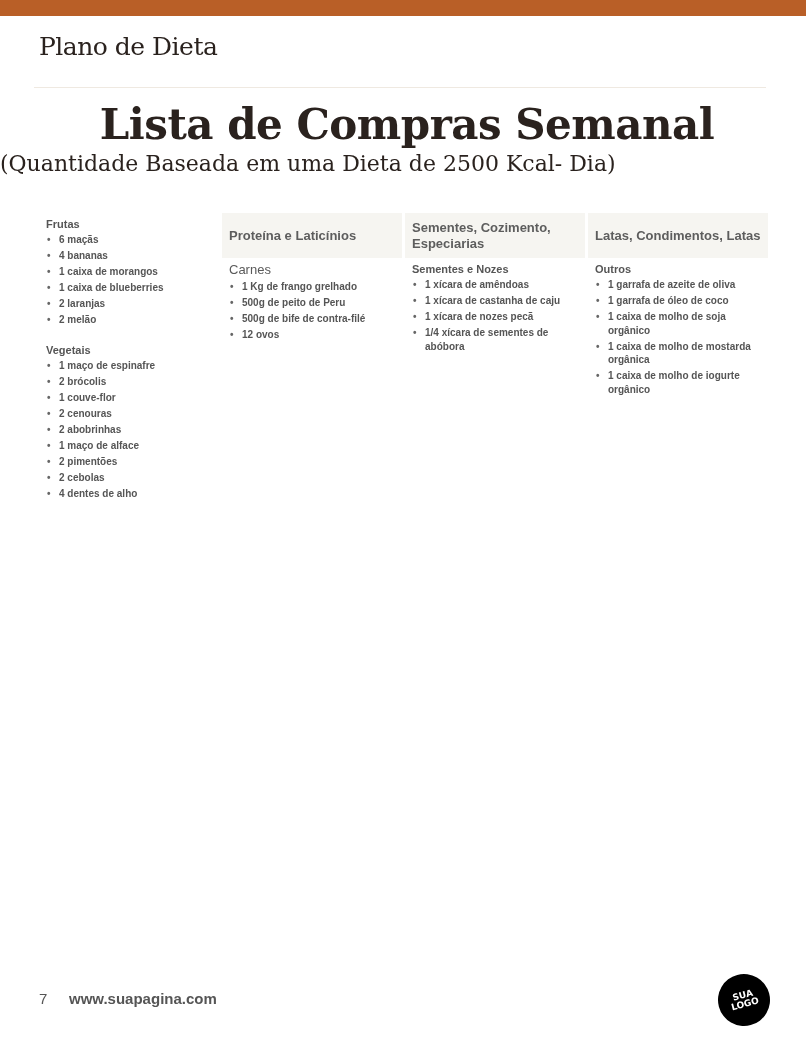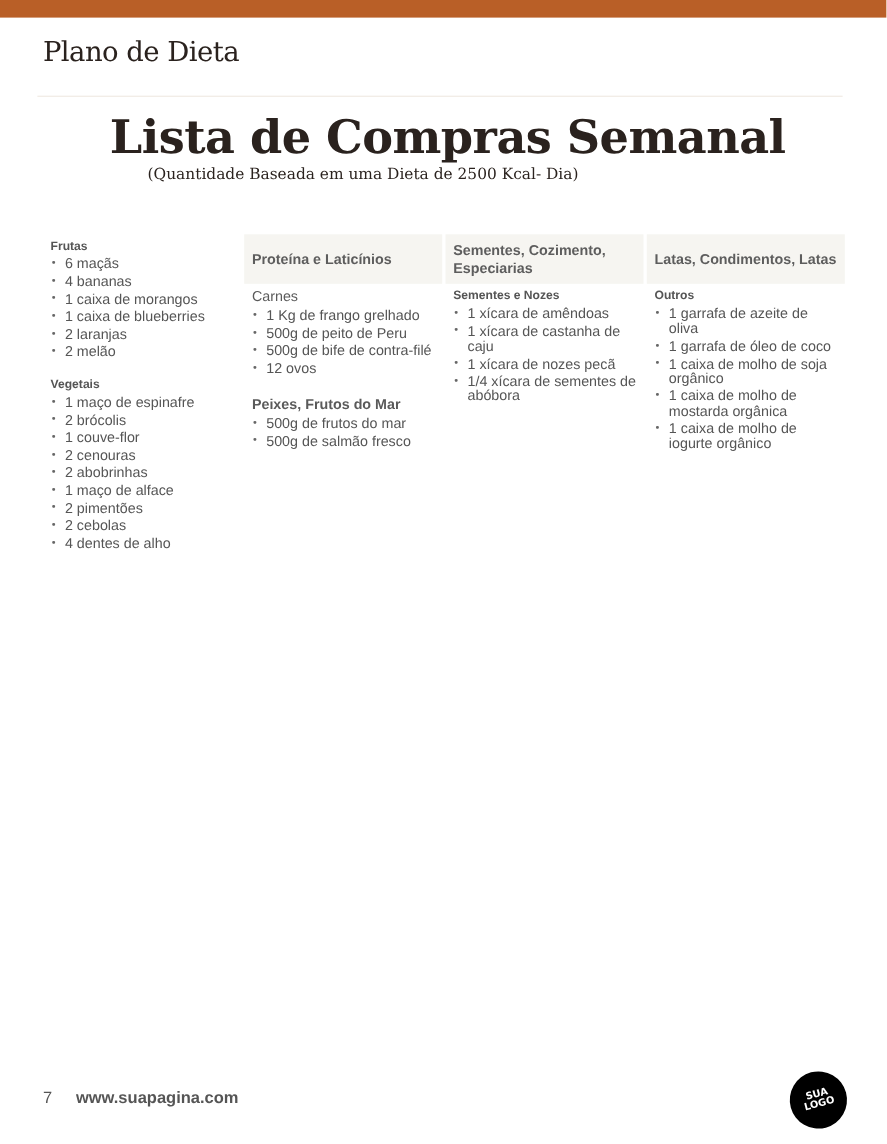--- a/index.html
+++ b/index.html
@@ -2,31 +2,31 @@
 <html><head>
   <meta charset="utf-8">
   <style>
     * { margin: 0; padding: 0; box-sizing: border-box; }
     html, body { width: 806px; height: 1040px; background: #ffffff; overflow: hidden; }
     body { position: relative; font-family: "Liberation Sans", sans-serif; color: #555; }
     .top-bar { position: absolute; left: 0; top: 0; width: 806px; height: 16px; background: #b95f27; }
     .doc-header { position: absolute; left: 39px; top: 32px; font-family: "DejaVu Serif", serif; font-size: 25px; color: #2a221e; letter-spacing: -0.5px; }
     .header-rule { position: absolute; left: 34px; top: 87px; width: 732px; height: 1px; background: #efe9e1; }
     .title { position: absolute; left: 4px; top: 100px; width: 806px; text-align: center; font-family: "DejaVu Serif", serif; font-size: 42px; color: #2a221e; letter-spacing: -0.5px; }
-    .subtitle { position: absolute; left: 0; top: 151px; width: 660px; text-align: center; font-family: "DejaVu Serif", serif; font-size: 14px; color: #2a221e; }
+    .subtitle { position: absolute; left: 0; top: 151px; width: 660px; font-family: "DejaVu Serif", serif; font-size: 22px; color: #2a221e; }
     .columns { position: absolute; left: 39px; top: 213px; width: 730px; display: flex; gap: 3px; }
     .col { width: 180px; }
     .col-head { height: 45px; background: #f6f5f1; display: flex; align-items: center; padding: 0 7px; font-size: 13px; font-weight: bold; color: #5d5d5d; line-height: 16px; }
     .col-body { padding: 4px 6px 0 7px; }
     .group { margin-bottom: 16px; }
     .group-title { font-size: 11px; font-weight: bold; color: #555; line-height: 14px; margin-bottom: 2px; }
     .group-title.large { font-size: 13px; line-height: 16px; color: #5a5a5a; font-weight: bold; }
     .group-title.large-light { font-size: 13px; line-height: 16px; color: #5a5a5a; font-weight: normal; }
     .items { list-style: none; }
-    .item { position: relative; padding-left: 13px; font-size: 13px; line-height: 13.5px; color: #555; margin-bottom: 2.5px; }
+    .item { position: relative; padding-left: 13px; font-size: 10px; line-height: 13.5px; color: #555; margin-bottom: 2.5px; font-weight: bold; }
     .item::before { content: "•"; position: absolute; left: 1px; top: 0; color: #666; font-size: 10px; }
     .footer-page { position: absolute; left: 39px; top: 990px; font-size: 15px; color: #555; }
     .footer-url { position: absolute; left: 69px; top: 990px; font-size: 15px; color: #555; font-weight: bold; }
     .logo { position: absolute; left: 718px; top: 974px; width: 52px; height: 52px; border-radius: 50%; background: #000; display: flex; flex-direction: column; align-items: center; justify-content: center; transform: rotate(-15deg); }
     .logo span { color: #fff; font-size: 9px; font-weight: bold; line-height: 9px; font-family: "DejaVu Sans", sans-serif; }
   </style>
 </head>
 <body>
 
 <div class="top-bar"></div>
@@ -64,34 +64,27 @@
           <li class="item">2 cebolas</li>
           <li class="item">4 dentes de alho</li>
         </ul>
       </div>
     </div>
   </div>
 
   <div class="col">
     <div class="col-head">Proteína e Laticínios</div>
     <div class="col-body">
-      <div class="group" style="margin-bottom:18px">
+      <div class="group" style="margin-bottom:40px">
         <div class="group-title large-light">Carnes</div>
         <ul class="items">
           <li class="item">1 Kg de frango grelhado</li>
           <li class="item">500g de peito de Peru</li>
           <li class="item">500g de bife de contra-filé</li>
           <li class="item">12 ovos</li>
-        </ul>
-      </div>
-      <div class="group">
-        <div class="group-title large">Peixes, Frutos do Mar</div>
-        <ul class="items">
-          <li class="item">500g de frutos do mar</li>
-          <li class="item">500g de salmão fresco</li>
         </ul>
       </div>
     </div>
   </div>
 
   <div class="col">
     <div class="col-head">Sementes, Cozimento, Especiarias</div>
     <div class="col-body">
       <div class="group">
         <div class="group-title">Sementes e Nozes</div>

